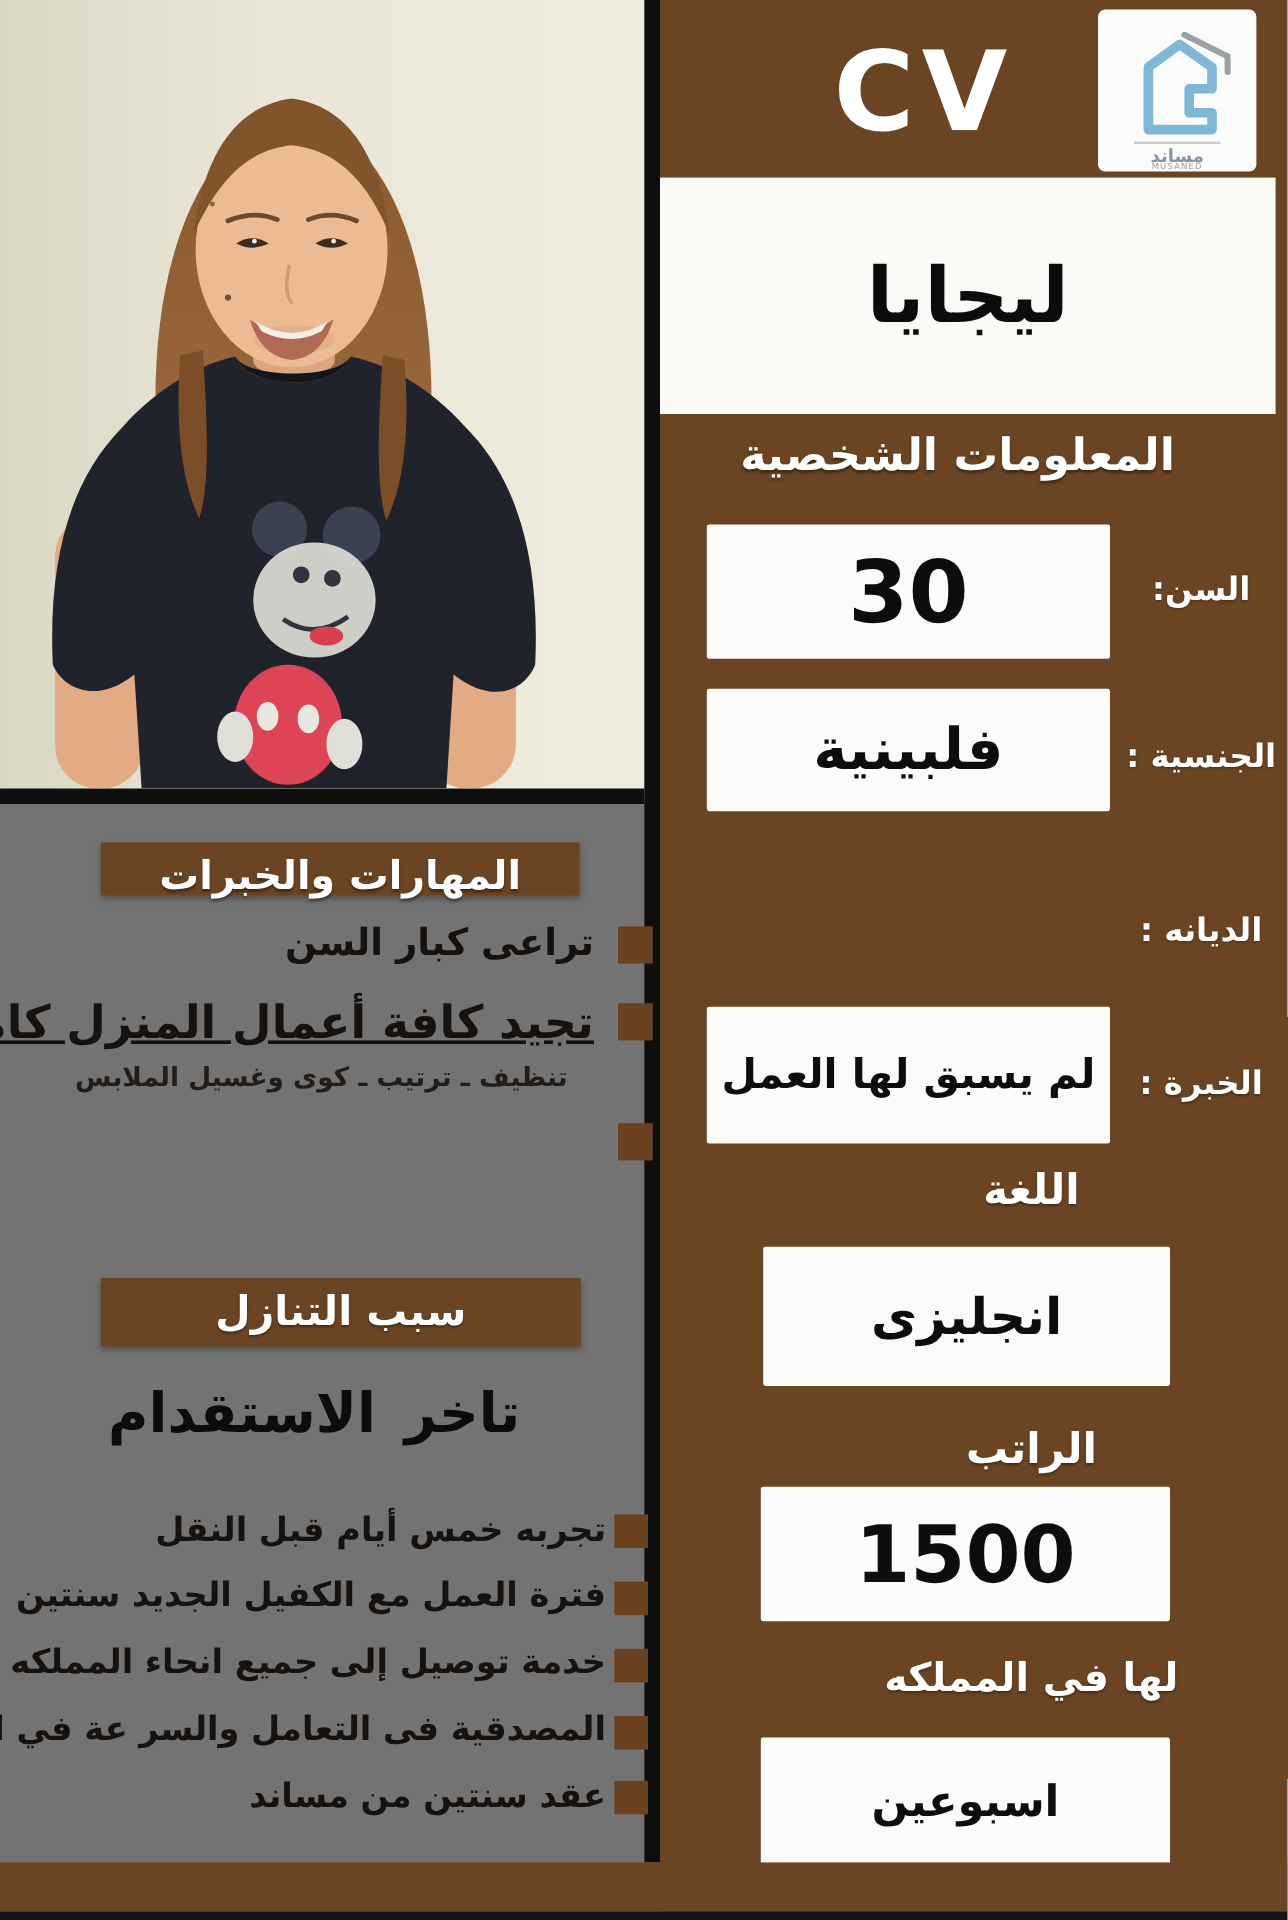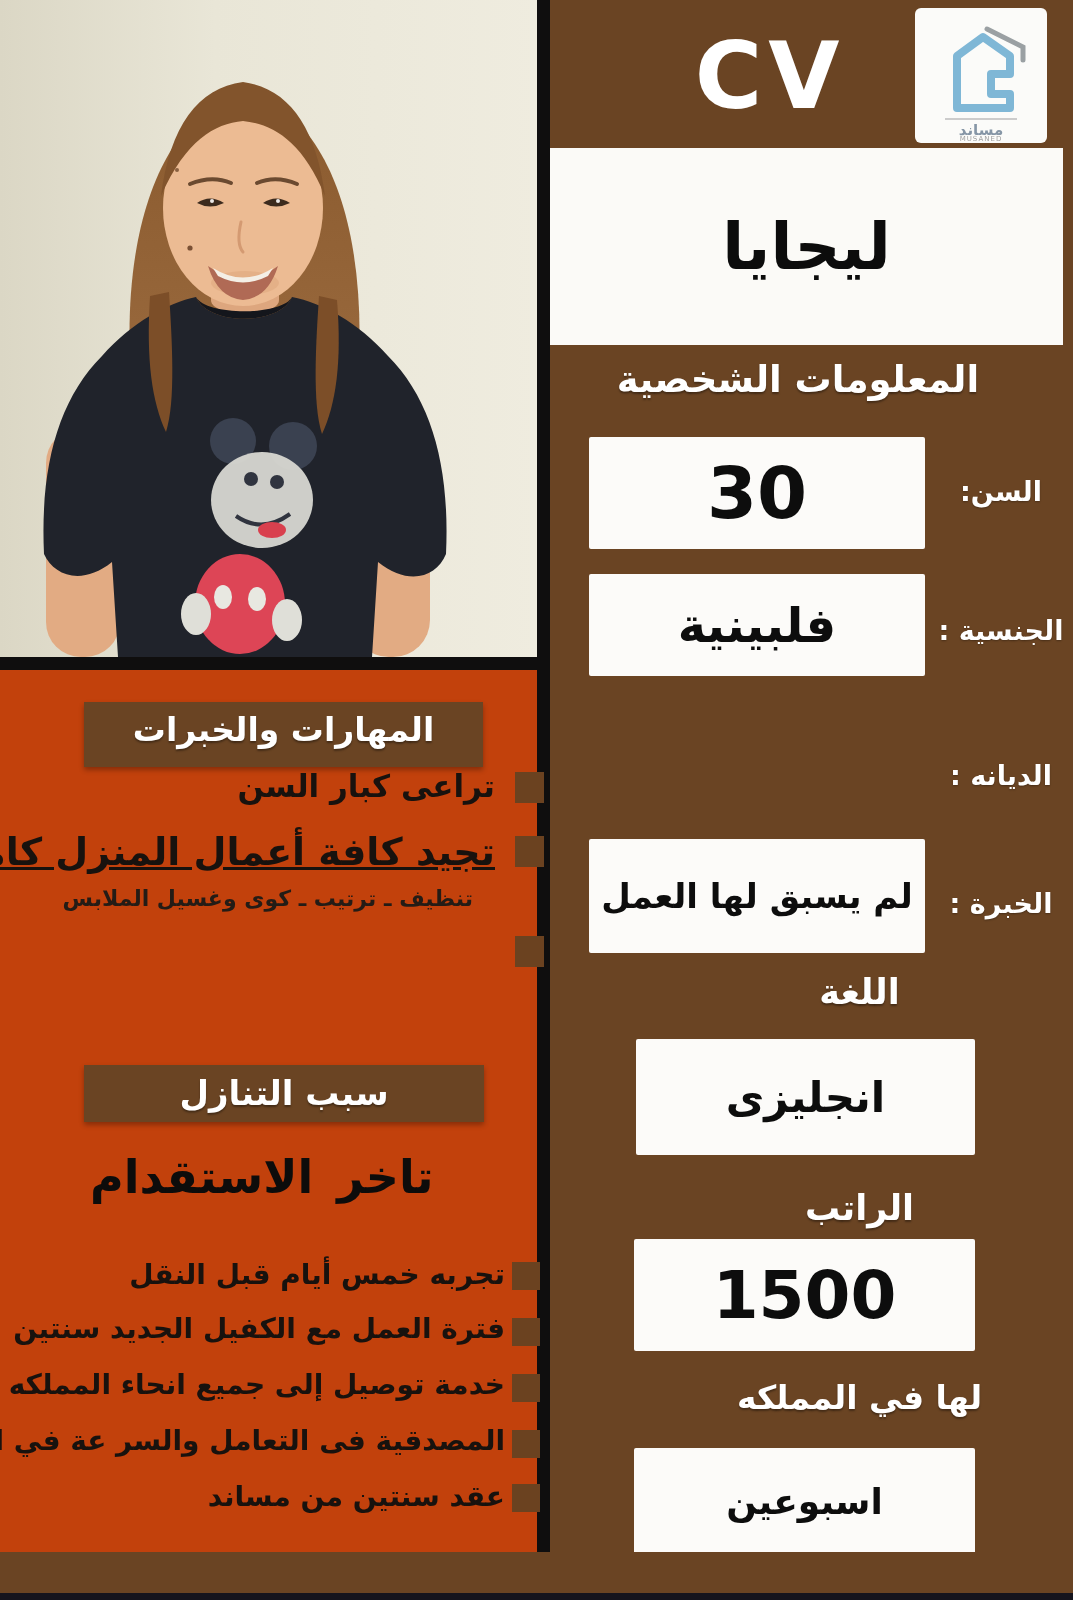--- a/index.html
+++ b/index.html
@@ -1,16 +1,16 @@
 <!DOCTYPE html>
 <html><head>
 <meta charset="utf-8">
 <style>
   html,body{margin:0;padding:0;background:#ffffff;}
-  .page{position:relative;width:1073px;height:1600px;background:#c2410c;overflow:hidden;
+  .page{position:relative;width:1073px;height:1600px;background:#737373;overflow:hidden;
         font-family:"DejaVu Sans",sans-serif;}
 
   
   .photo-frame{position:absolute;left:0;top:0;width:537px;height:657px;
                border-bottom:13px solid #0f0e0e;overflow:hidden;background:#e8e5d6;}
   .divider{position:absolute;left:537px;top:0;width:13px;height:1552px;background:#0f0e0e;}
   .right-col{position:absolute;left:550px;top:0;width:523px;height:1600px;background:#6a4423;}
   .bottom-strip{position:absolute;left:0;top:1552px;width:1073px;height:41px;background:#6a4423;}
   .bottom-line{position:absolute;left:0;top:1593px;width:1073px;height:7px;background:#15141d;}
 
@@ -40,21 +40,21 @@
   .b-salary{left:634px;top:1239px;width:341px;height:112px;font-size:66px;}
   .b-weeks{left:634px;top:1448px;width:341px;height:107px;font-size:36px;}
 
   .rlabel{position:absolute;left:935px;width:132px;color:#fff;font-weight:bold;font-size:27px;
           text-align:center;direction:rtl;text-shadow:0 1px 2px rgba(0,0,0,.3);}
   .l1{top:476px;} .l2{top:615px;} .l3{top:760px;} .l4{top:888px;}
 
   
   .bar{position:absolute;background:#6a4423;color:#fff;font-weight:bold;text-align:center;
        direction:rtl;box-shadow:0 3px 5px rgba(0,0,0,.3);text-shadow:0 2px 2px rgba(0,0,0,.35);}
-  .skills-bar{left:84px;top:702px;width:399px;height:65px;font-size:33px;line-height:55px;}
+  .skills-bar{left:84px;top:702px;width:399px;height:44px;font-size:33px;line-height:55px;}
   .waiver-bar{left:84px;top:1065px;width:400px;height:57px;font-size:34px;line-height:57px;}
 
   .ltext{position:absolute;direction:rtl;color:#18120e;font-weight:bold;white-space:nowrap;}
   .sk1{top:768px;right:578px;font-size:31px;}
   .sk2{top:830px;right:578px;font-size:38px;text-decoration:underline;}
   .skd{top:886px;right:600px;font-size:22px;color:#241c16;}
   .reason{position:absolute;left:90px;top:1150px;width:420px;text-align:left;direction:rtl;
           color:#0d0c0b;font-weight:bold;font-size:46px;word-spacing:8px;}
   .n1{top:1258px;right:568px;font-size:28px;}
   .n2{top:1312px;right:568px;font-size:28px;}

